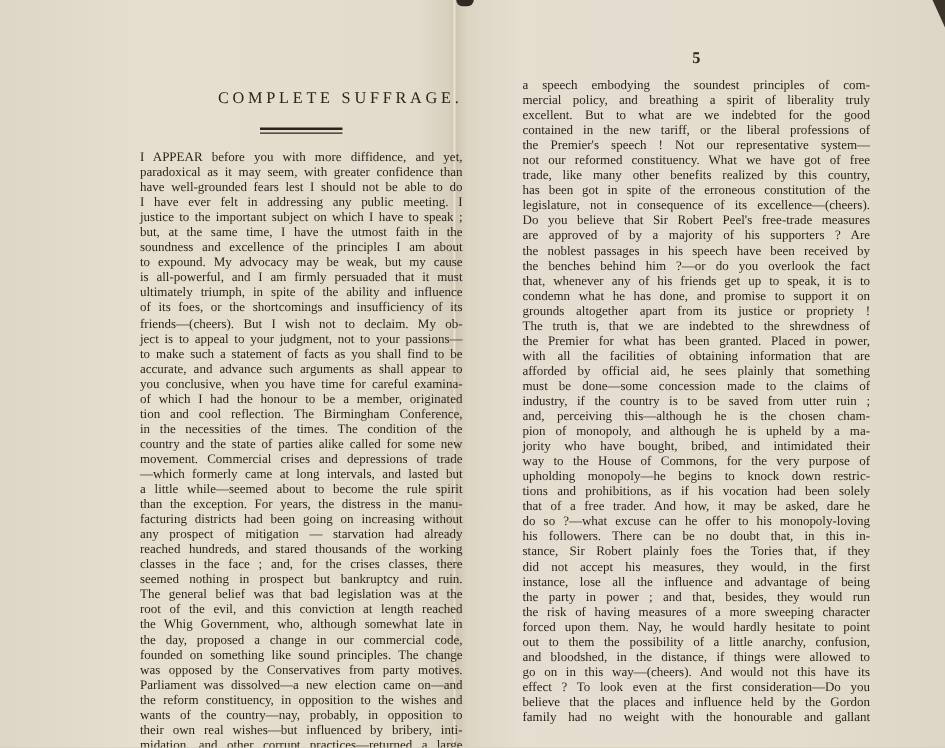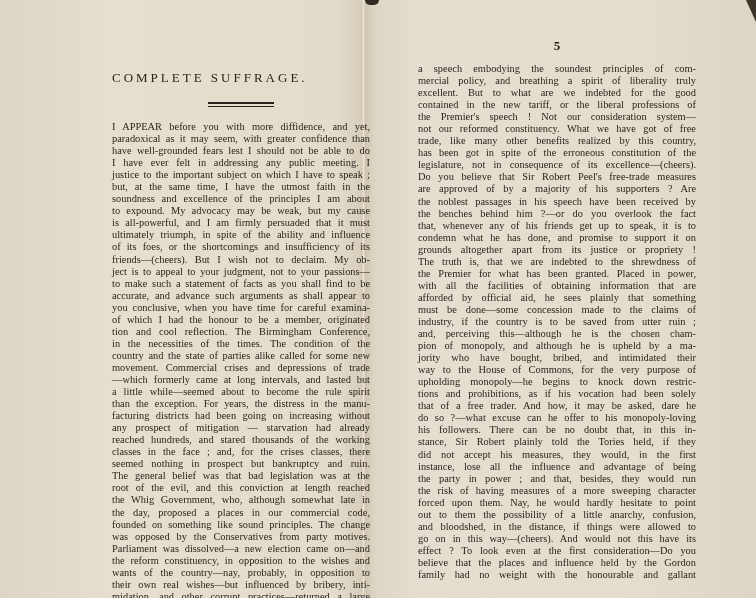--- a/index.html
+++ b/index.html
@@ -21,21 +21,21 @@
       position:absolute; right:0; top:0; width:0; height:0;
       border-top:22px solid #3a3328; border-left:10px solid transparent;
     }
     .corner-dark-top {
       position:absolute; left:365px; top:0; width:14px; height:5px; background:#2f2a22; border-radius:0 0 6px 6px;
     }
     .page { position:absolute; color:#2a241c; }
     .page.left { left:112px; top:60px; width:258px; }
     .page.right { left:418px; top:38px; width:278px; }
     .heading {
-      text-align:left; font-size:13px; letter-spacing:3px; margin-top:10px; color:#2a241c;
+      text-align:right; font-size:13px; letter-spacing:3px; margin-top:10px; color:#2a241c;
       font-family:"Liberation Serif", serif;
     }
     .rule { width:66px; margin:16px auto 14px; border-top:2px solid #2a241c; border-bottom:1px solid #2a241c; height:2px; }
     .pageno { text-align:center; font-size:13px; font-weight:bold; margin-bottom:9px; font-family:"Liberation Serif", serif; }
     .body-text {
       font-family:"Liberation Serif", serif;
       font-size:10.4px; line-height:12.05px; text-align:justify;
     }
     .line { display:block; white-space:nowrap; text-align-last:justify; text-align:justify; }
   </style>
@@ -76,39 +76,39 @@
         <span class="line">a little while—seemed about to become the rule spirit</span>
         <span class="line">than the exception.  For years, the distress in the manu-</span>
         <span class="line">facturing districts had been going on increasing without</span>
         <span class="line">any prospect of mitigation — starvation had already</span>
         <span class="line">reached hundreds, and stared thousands of the working</span>
         <span class="line">classes in the face ; and, for the crises classes, there</span>
         <span class="line">seemed nothing in prospect but bankruptcy and ruin.</span>
         <span class="line">The general belief was that bad legislation was at the</span>
         <span class="line">root of the evil, and this conviction at length reached</span>
         <span class="line">the Whig Government, who, although somewhat late in</span>
-        <span class="line">the day, proposed a places in our commercial code,</span>
+        <span class="line">the day, proposed a change in our commercial code,</span>
         <span class="line">founded on something like sound principles.  The change</span>
         <span class="line">was opposed by the Conservatives from party motives.</span>
         <span class="line">Parliament was dissolved—a new election came on—and</span>
         <span class="line">the reform constituency, in opposition to the wishes and</span>
         <span class="line">wants of the country—nay, probably, in opposition to</span>
         <span class="line">their own real wishes—but influenced by bribery, inti-</span>
         <span class="line">midation, and other corrupt practices—returned a large</span>
       </div>
   </div>
 
   <div class="page right">
     <div class="pageno">5</div>
     <div class="body-text" id="right-body">
         <span class="line">a speech embodying the soundest principles of com-</span>
         <span class="line">mercial policy, and breathing a spirit of liberality truly</span>
         <span class="line">excellent.  But to what are we indebted for the good</span>
         <span class="line">contained in the new tariff, or the liberal professions of</span>
-        <span class="line">the Premier's speech !  Not our consideration system—</span>
+        <span class="line">the Premier's speech !  Not our representative system—</span>
         <span class="line">not our reformed constituency.  What we have got of free</span>
         <span class="line">trade, like many other benefits realized by this country,</span>
         <span class="line">has been got in spite of the erroneous constitution of the</span>
         <span class="line">legislature, not in consequence of its excellence—(cheers).</span>
         <span class="line">Do you believe that Sir Robert Peel's free-trade measures</span>
         <span class="line">are approved of by a majority of his supporters ?  Are</span>
         <span class="line">the noblest passages in his speech have been received by</span>
         <span class="line">the benches behind him ?—or do you overlook the fact</span>
         <span class="line">that, whenever any of his friends get up to speak, it is to</span>
         <span class="line">condemn what he has done, and promise to support it on</span>
@@ -121,21 +121,21 @@
         <span class="line">industry, if the country is to be saved from utter ruin ;</span>
         <span class="line">and, perceiving this—although he is the chosen cham-</span>
         <span class="line">pion of monopoly, and although he is upheld by a ma-</span>
         <span class="line">jority who have bought, bribed, and intimidated their</span>
         <span class="line">way to the House of Commons, for the very purpose of</span>
         <span class="line">upholding monopoly—he begins to knock down restric-</span>
         <span class="line">tions and prohibitions, as if his vocation had been solely</span>
         <span class="line">that of a free trader.  And how, it may be asked, dare he</span>
         <span class="line">do so ?—what excuse can he offer to his monopoly-loving</span>
         <span class="line">his followers.  There can be no doubt that, in this in-</span>
-        <span class="line">stance, Sir Robert plainly told the Tories held, if they</span>
+        <span class="line">stance, Sir Robert plainly foes the Tories that, if they</span>
         <span class="line">did not accept his measures, they would, in the first</span>
         <span class="line">instance, lose all the influence and advantage of being</span>
         <span class="line">the party in power ; and that, besides, they would run</span>
         <span class="line">the risk of having measures of a more sweeping character</span>
         <span class="line">forced upon them.  Nay, he would hardly hesitate to point</span>
         <span class="line">out to them the possibility of a little anarchy, confusion,</span>
         <span class="line">and bloodshed, in the distance, if things were allowed to</span>
         <span class="line">go on in this way—(cheers).  And would not this have its</span>
         <span class="line">effect ?  To look even at the first consideration—Do you</span>
         <span class="line">believe that the places and influence held by the Gordon</span>

